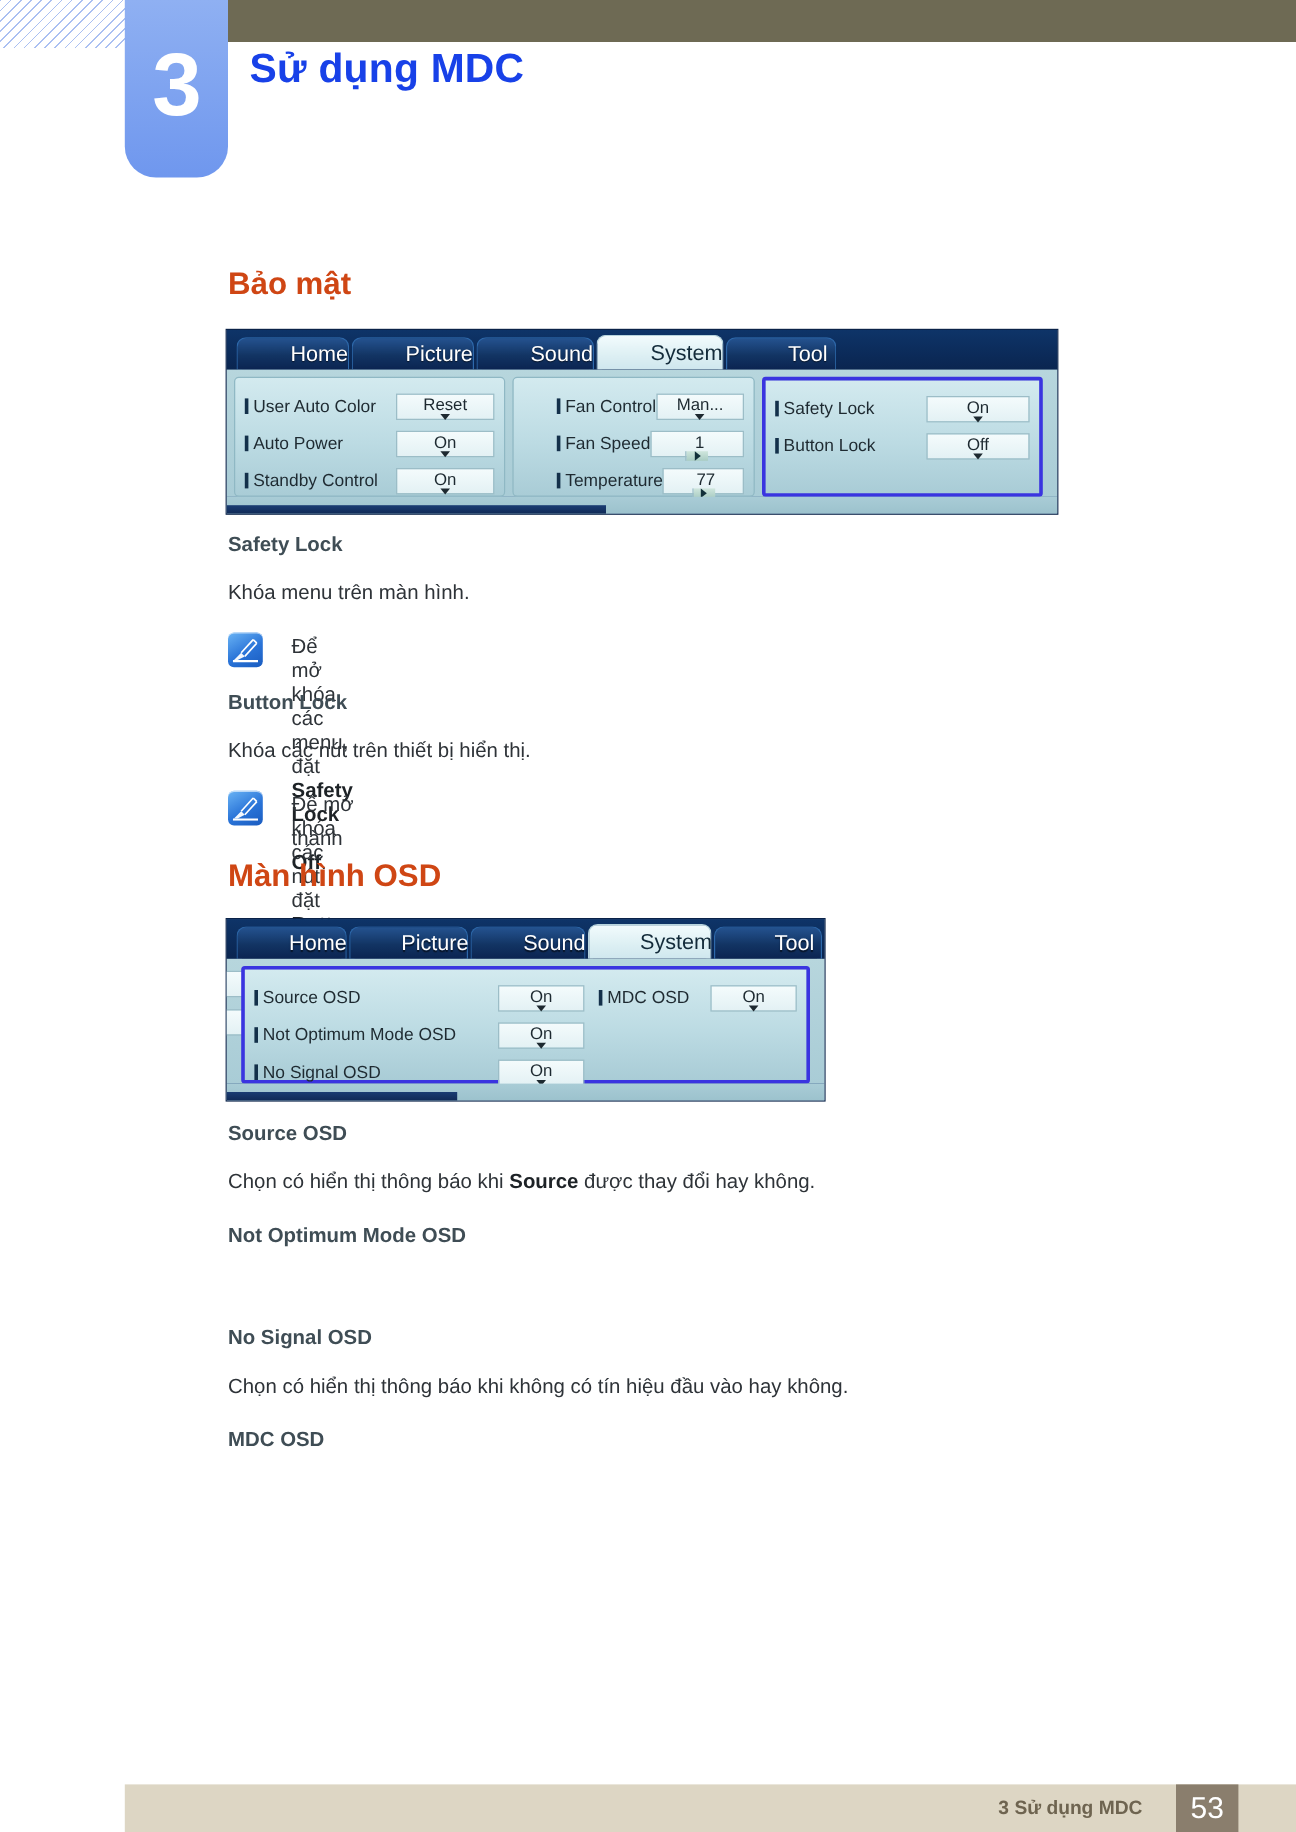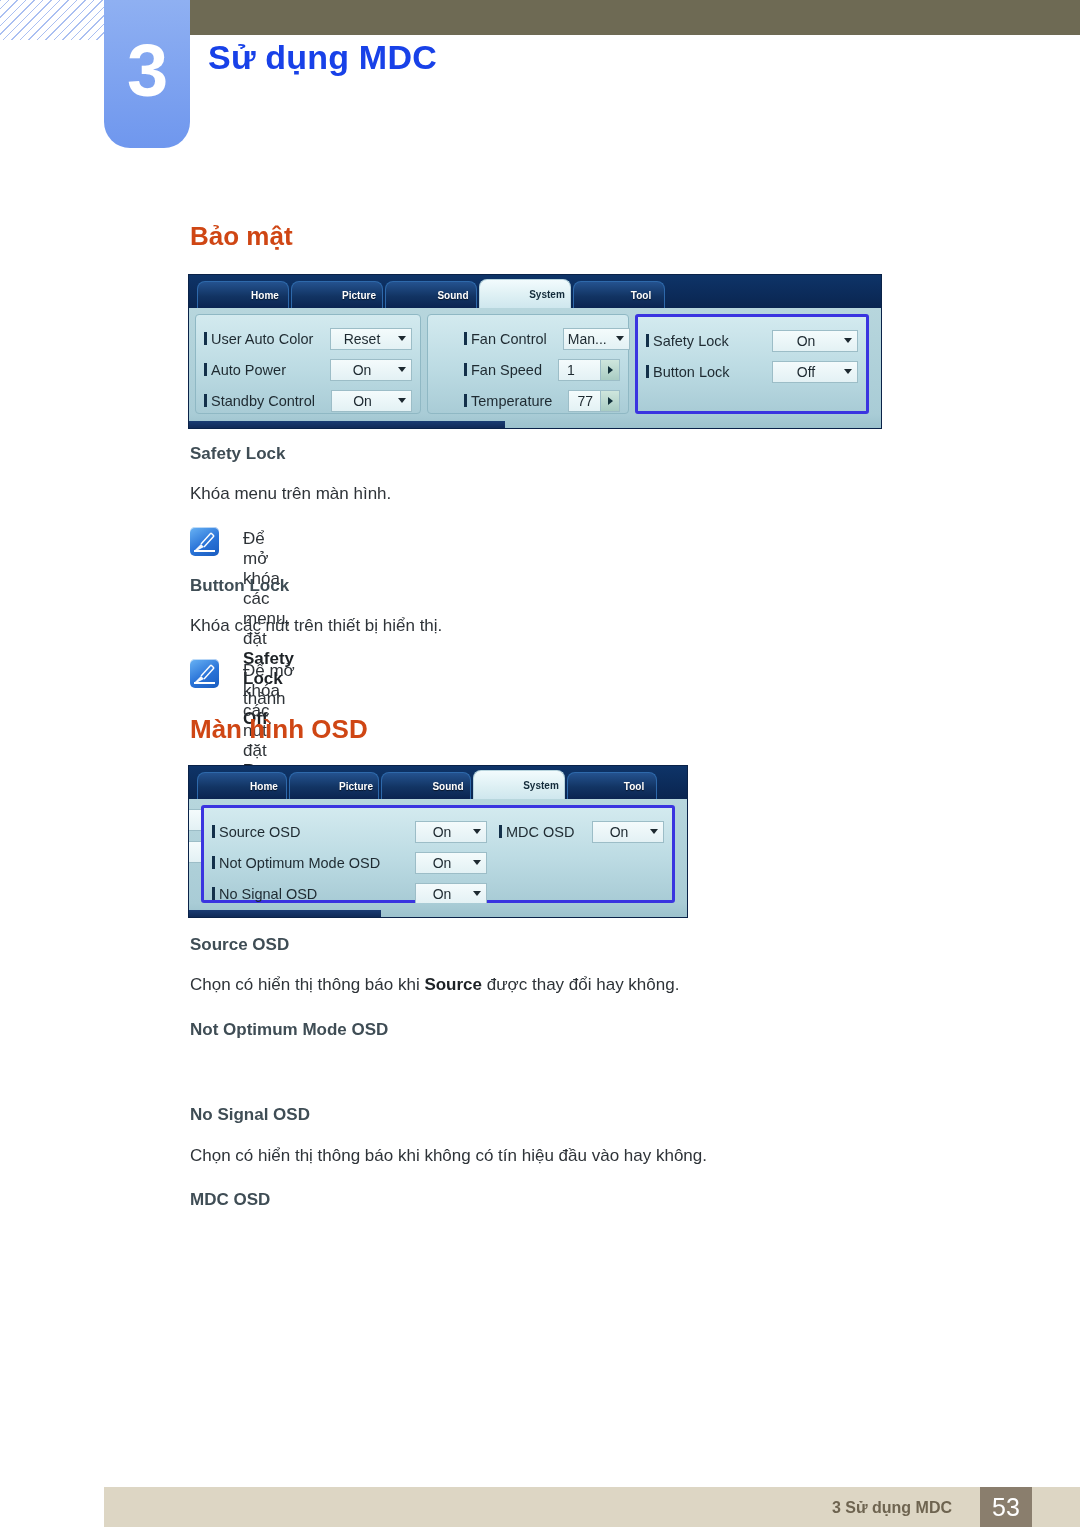--- a/index.html
+++ b/index.html
@@ -69,21 +69,21 @@
     padding:0;
   }
   .mdc-tabs {
     position:relative; height:33px; width:100%;
     background:linear-gradient(180deg,#0e3468 0%,#0a2550 100%);
     display:flex; align-items:flex-end; padding-left:8px;
   }
   .mdc-tab {
     height:27px; min-width:92px; margin-right:2px;
     display:flex; align-items:center; justify-content:center;
-    color:#ffffff; font-size:10px; font-weight:bold;
+    color:#ffffff; font-size:18px; font-weight:normal;
     background:linear-gradient(180deg,#24528f 0%,#123463 55%,#0b2451 100%);
     border-top-left-radius:8px; border-top-right-radius:8px;
     border:1px solid #2e69ab; border-bottom:none;
     text-shadow:0 1px 1px rgba(0,0,0,.6);
     padding-left:44px;
   }
   .mdc-tab.active {
     color:#132b3a;
     background:linear-gradient(180deg,#f2fbfd 0%,#dceff3 60%,#cfe7ee 100%);
     border:1px solid #b7d4dd; border-bottom:none;
@@ -95,34 +95,34 @@
     padding:6px 6px 0 6px;
     display:flex; gap:6px;
   }
   .grp {
     background:linear-gradient(180deg,#d3eaef 0%,#bcdbe3 55%,#a9ccd6 100%);
     border:1px solid #8fb8c4; border-radius:4px;
     padding:8px 8px 8px 8px;
     position:relative;
   }
   .grp.hl { border:3px solid #3a34e0; border-radius:3px; }
-  .row { display:flex; align-items:center; height:31px;gap:16px; }
+  .row { display:flex; align-items:center; height:31px; }
   .row .lbl {
     color:#1e2a31; font-size:14.5px; white-space:nowrap;
     display:flex; align-items:center;
   }
   .tick {
     display:inline-block; width:3px; height:13px; background:#13304a;
     margin-right:4px;
   }
   .ctl {
     margin-left:auto; height:22px;
     background:linear-gradient(180deg,#f4fbfc 0%,#e3f1f4 100%);
     border:1px solid #9cbdc7;
-    display:flex; align-items:center; position:relative;
+    display:flex; align-items:center; position:relative;flex-direction:column;
   }
   .ctl .val {
     flex:1; text-align:center; color:#1d2930; font-size:14px;
     padding:0 4px; white-space:nowrap;
   }
   .ctl.spin .val { text-align:left; padding-left:8px; }
   .caret {
     width:18px; height:20px; display:flex; align-items:center; justify-content:center;
   }
   .caret .tri-d {

